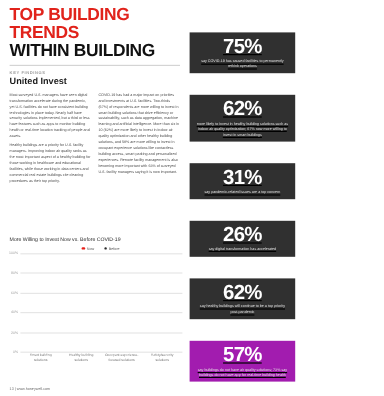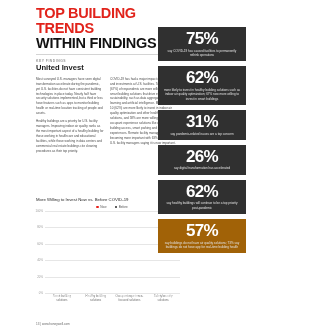--- a/index.html
+++ b/index.html
@@ -27,21 +27,21 @@
     font-size: 3.4px; font-weight: bold; color: #9a9a9a;
     letter-spacing: 0.5px; text-transform: uppercase; line-height: 1.2;
   }
   .country {
     font-size: 7.6px; font-weight: bold; color: #1a1a1a;
     line-height: 1.1; margin-top: 1px;
   }
 
   
   .left-col {
-    position: absolute; left: 0; top: 0; width: 158px; height: 330px; margin-left: 28px;
+    position: absolute; left: 0; top: 0; width: 158px; height: 330px;
   }
   .body-cols {
     display: flex; gap: 6px; padding: 4px 8px 0 8px;
   }
   .body-col { width: 50%; }
   .body-col p {
     font-size: 3.05px; line-height: 1.62; color: #4a4a4a;
     text-align: left; margin-bottom: 3px;
   }
 
@@ -99,21 +99,21 @@
   
   .footer {
     position: absolute; left: 8px; bottom: 4px;
     font-size: 3.1px; color: #6a6a6a;
   }
 
   
   .stats {
     position: absolute; right: 0; top: 27px;
     width: 92px; padding-right: 4px;
-    display: flex; flex-direction: column; gap: 5px;
+    display: flex; flex-direction: column; gap: 18px; text-decoration: underline;
   }
   .stat-card {
     background: #303030; color: #ffffff;
     padding: 3px 5px 4px 5px;
     text-align: center;
   }
   .stat-value {
     font-size: 17px; font-weight: bold; line-height: 1.0;
     letter-spacing: -0.6px;
   }
@@ -124,21 +124,21 @@
 </style>
 </head>
 <body>
 
 <div class="page">
 
   <div class="left-col">
 
     <div class="header">
       <div class="title-line1">TOP BUILDING TRENDS</div>
-      <div class="title-line2">WITHIN FINDINGS</div>
+      <div class="title-line2">WITHIN BUILDING</div>
       <div class="rule"></div>
       <div class="kicker">KEY FINDINGS</div>
       <div class="country">United Invest</div>
     </div>
 
     <div class="body-cols">
       <div class="body-col">
         <p>Most surveyed U.S. managers have seen digital transformation accelerate during the pandemic, yet U.S. facilities do not have consistent building technologies in place today. Nearly half have security solutions implemented, but a third or less have features such as apps to monitor building health or real-time location tracking of people and assets.</p>
         <p>Healthy buildings are a priority for U.S. facility managers. Improving indoor air quality ranks as the most important aspect of a healthy building for those working in healthcare and educational facilities, while those working in data centers and commercial real estate buildings cite cleaning procedures as their top priority.</p>
       </div>
@@ -251,19 +251,19 @@
         <div class="stat-caption">say pandemic-related issues are a top concern</div>
       </div>
       <div class="stat-card" style="background: rgb(48, 48, 48);">
         <div class="stat-value">26%</div>
         <div class="stat-caption">say digital transformation has accelerated</div>
       </div>
       <div class="stat-card" style="background: rgb(48, 48, 48);">
         <div class="stat-value">62%</div>
         <div class="stat-caption">say healthy buildings will continue to be a top priority post-pandemic</div>
       </div>
-      <div class="stat-card" style="background: #a16207;">
+      <div class="stat-card" style="background: #a21caf;">
         <div class="stat-value">57%</div>
         <div class="stat-caption">say buildings do not have air quality solutions; 73% say buildings do not have app for real-time building health</div>
       </div>
     </div>
 
 </div>
 
 </body></html>

